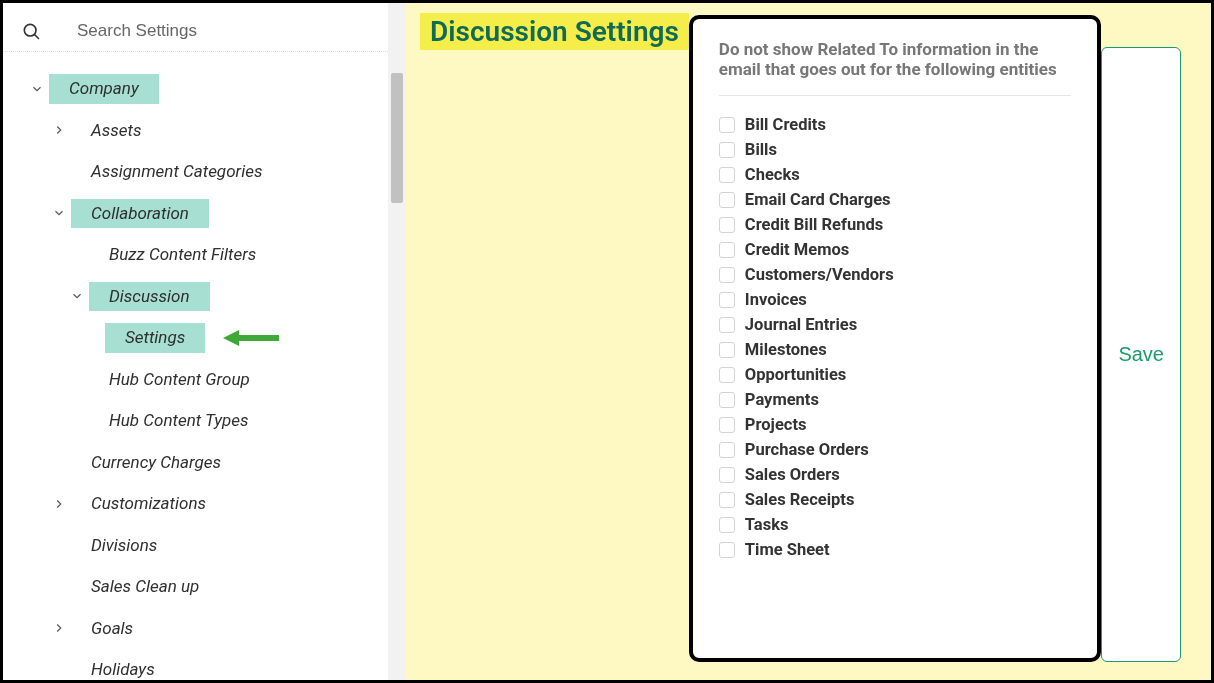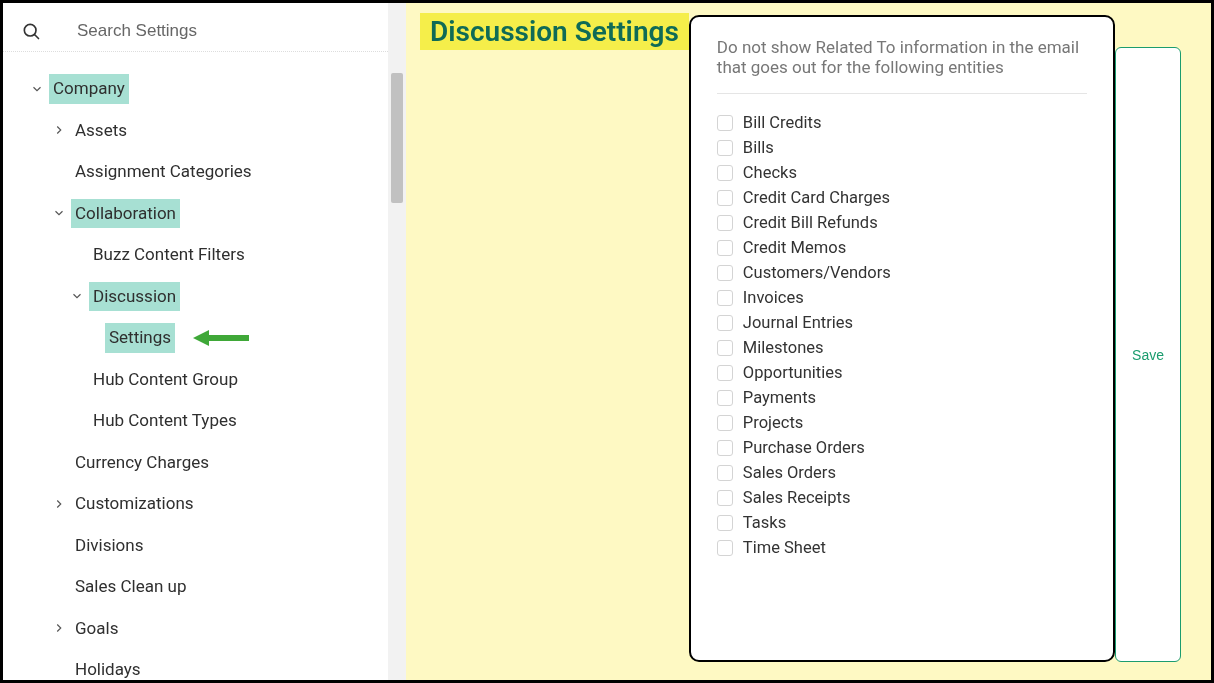--- a/index.html
+++ b/index.html
@@ -52,21 +52,21 @@
       cursor: pointer;
       padding: 6px 0;
       line-height: 1.5;
     }
     .chev-col {
       width: 24px;
       display: flex;
       justify-content: center;
       align-items: center;
     }
-    .nav-label { display: inline-block; padding: 2px 4px; }
+    .nav-label { display: inline-block; padding: 2px 20px; font-style: italic; }
     .hl { background: #a7e0d3; }
     .hl-yellow { background: #f5ee4a; color: #0f6b56; font-size: 28px; font-weight: 600; padding: 2px 10px; }
     .depth0 { padding-left: 22px; }
     .depth1 { padding-left: 44px; }
     .depth2 { padding-left: 62px; }
     .depth4 { padding-left: 102px; }
     .arrow-annot {
       margin-left: 18px;
       display: flex;
       align-items: center;
@@ -87,24 +87,25 @@
     }
     .main {
       flex: 1;
       background: #fef9c3;
       padding: 12px 30px 18px 14px;
       display: flex;
     }
     .page-title-row { margin-bottom: 14px; }
     .card {
       background: #fff;
-      border: 2px solid #000000;
+      border: 4px solid #000000;
       border-radius: 10px;
       padding: 20px 26px 24px 26px;
       flex: 1;
+      font-weight: bold;
     }
     .card-desc {
       color: #777;
       font-size: 17px;
       padding-bottom: 16px;
       border-bottom: 1px solid #e5e5e5;
       margin-bottom: 16px;
     }
     .check-item {
       display: flex;
@@ -119,21 +120,21 @@
       margin-right: 10px;
       flex-shrink: 0;
       cursor: pointer;
     }
     .check-label { font-size: 16.5px; color: #333; }
     .save-btn {
       margin-top: 32px;
       border: 1px solid #1b9c6e;
       color: #1b9c6e;
       background: #fff;
-      font-size: 14px;
+      font-size: 20px;
       padding: 8px 16px;
       border-radius: 6px;
       cursor: pointer;
       width: fit-content;
     }
   </style>
 </head>
 <body>
 
 <div class="outer-frame">
@@ -274,21 +275,21 @@
           <div class="check-item">
             <div class="fake-check"></div>
             <span class="check-label">Bills</span>
           </div>
           <div class="check-item">
             <div class="fake-check"></div>
             <span class="check-label">Checks</span>
           </div>
           <div class="check-item">
             <div class="fake-check"></div>
-            <span class="check-label">Credit Card Charges</span>
+            <span class="check-label">Email Card Charges</span>
           </div>
           <div class="check-item">
             <div class="fake-check"></div>
             <span class="check-label">Credit Bill Refunds</span>
           </div>
           <div class="check-item">
             <div class="fake-check"></div>
             <span class="check-label">Credit Memos</span>
           </div>
           <div class="check-item">

